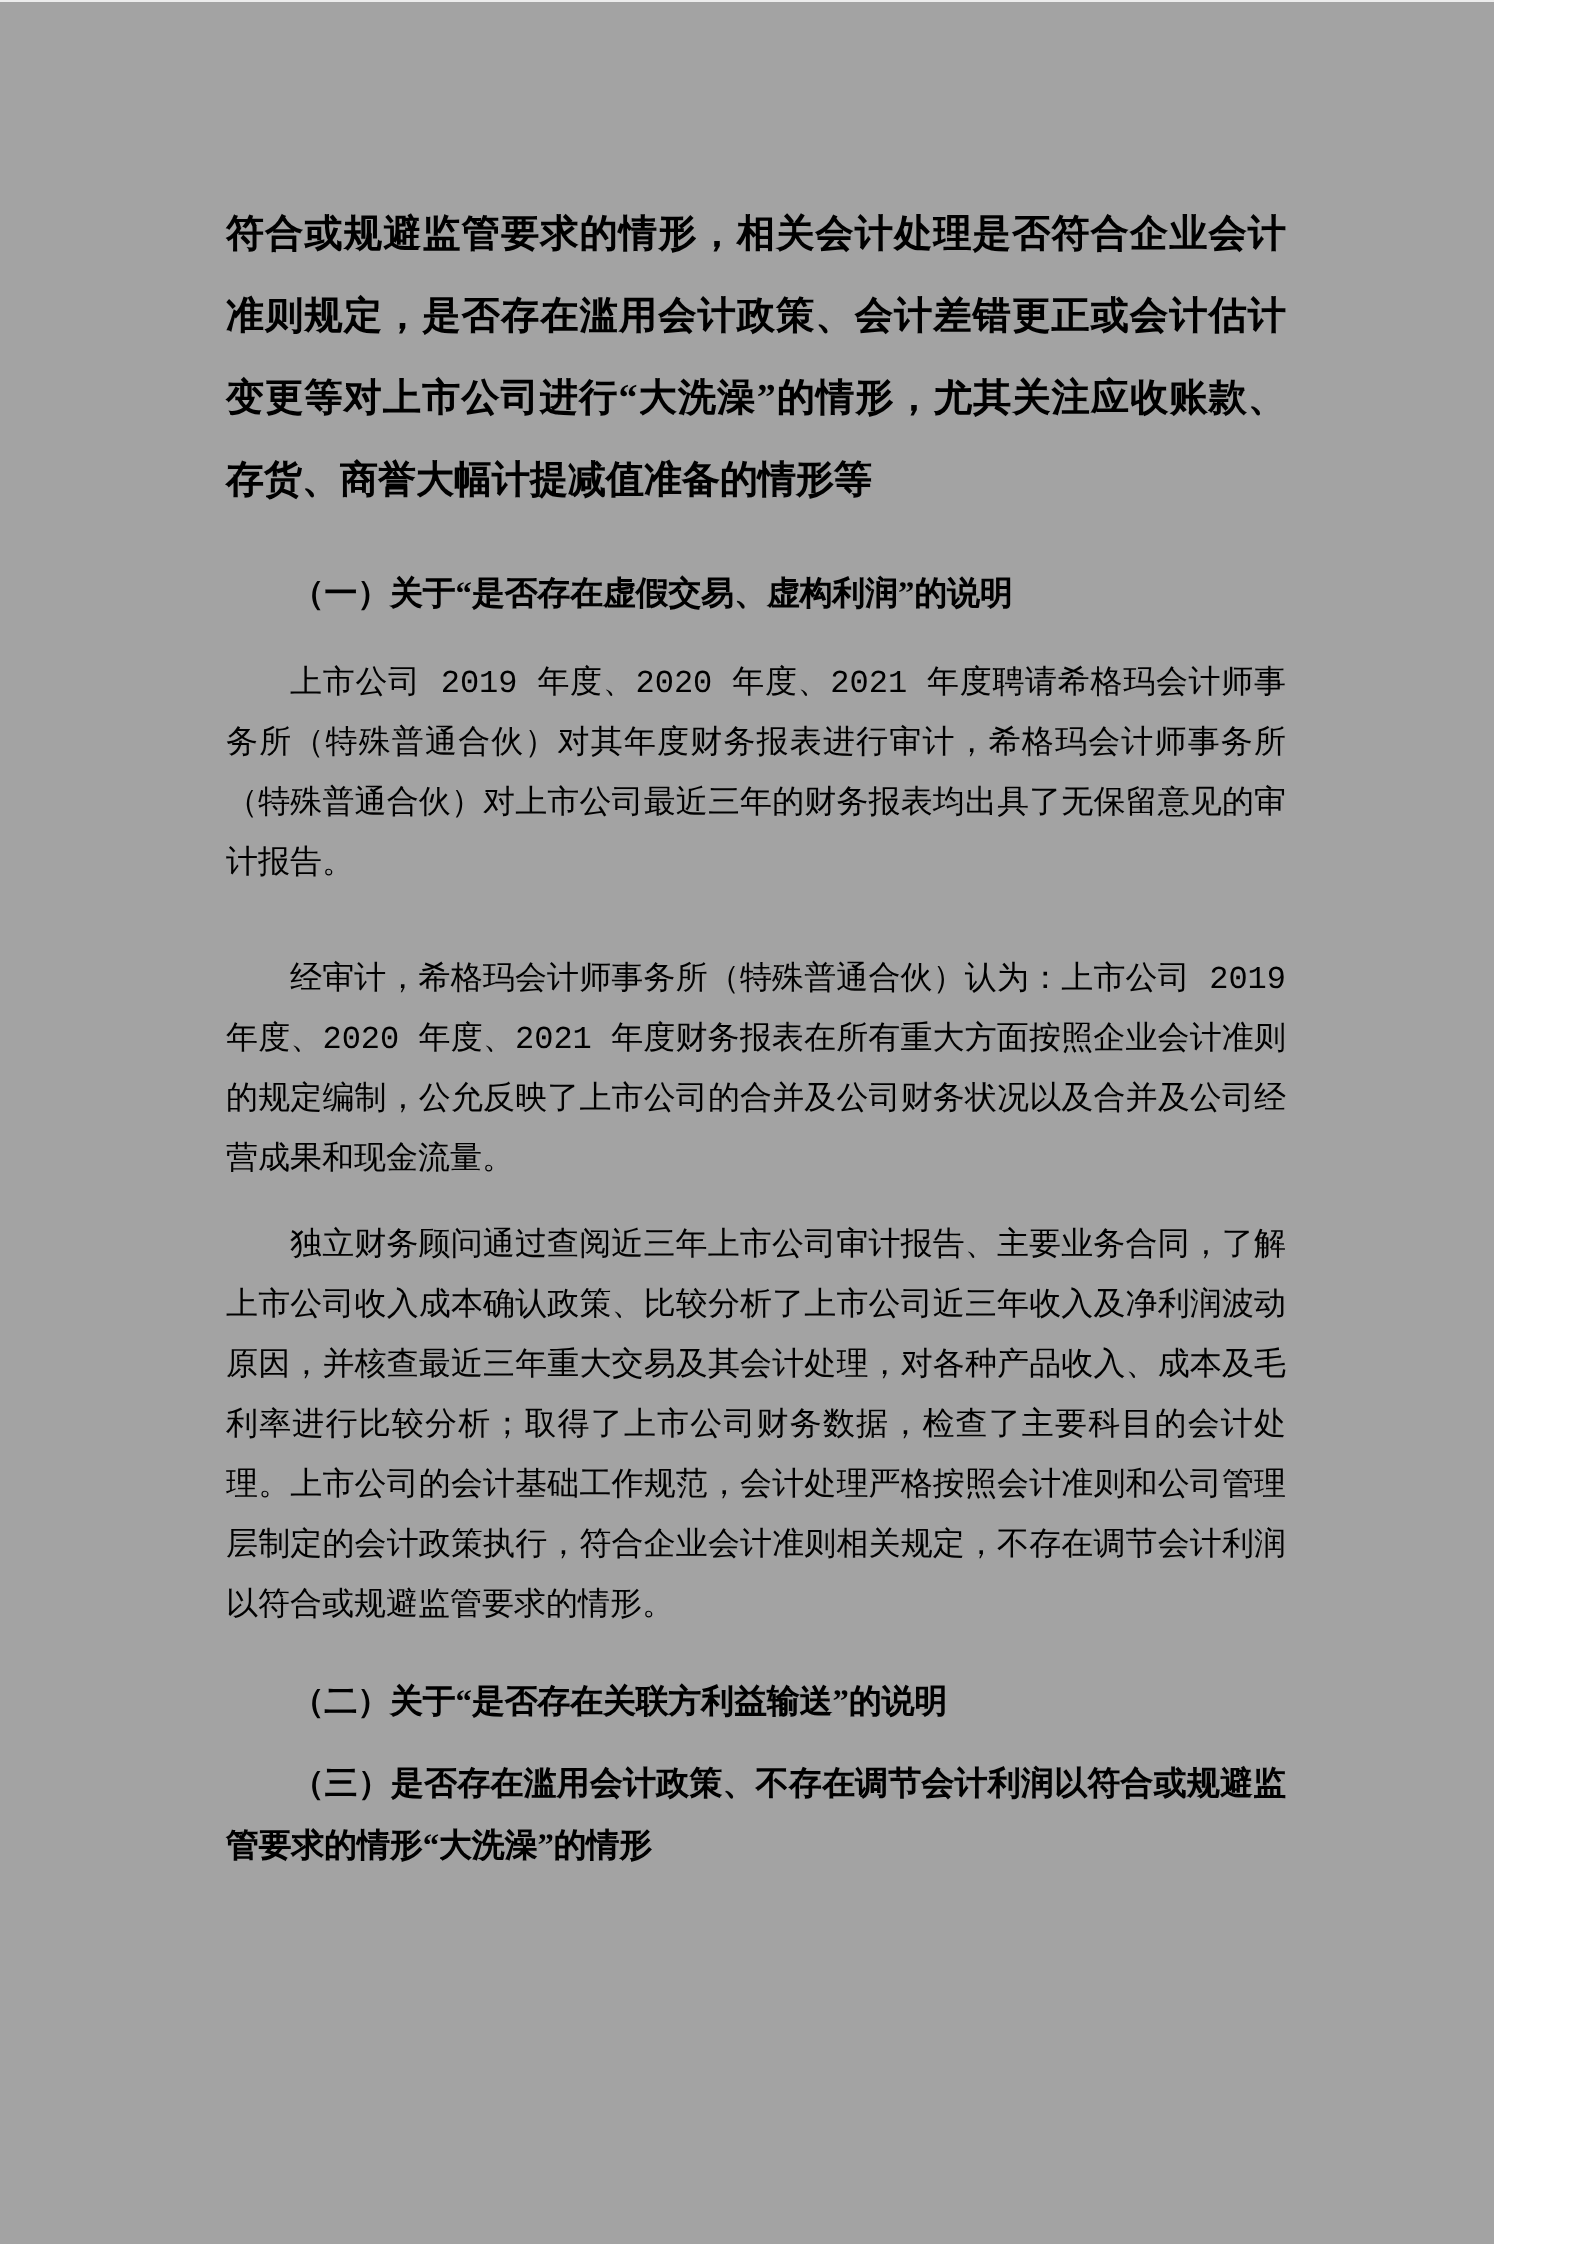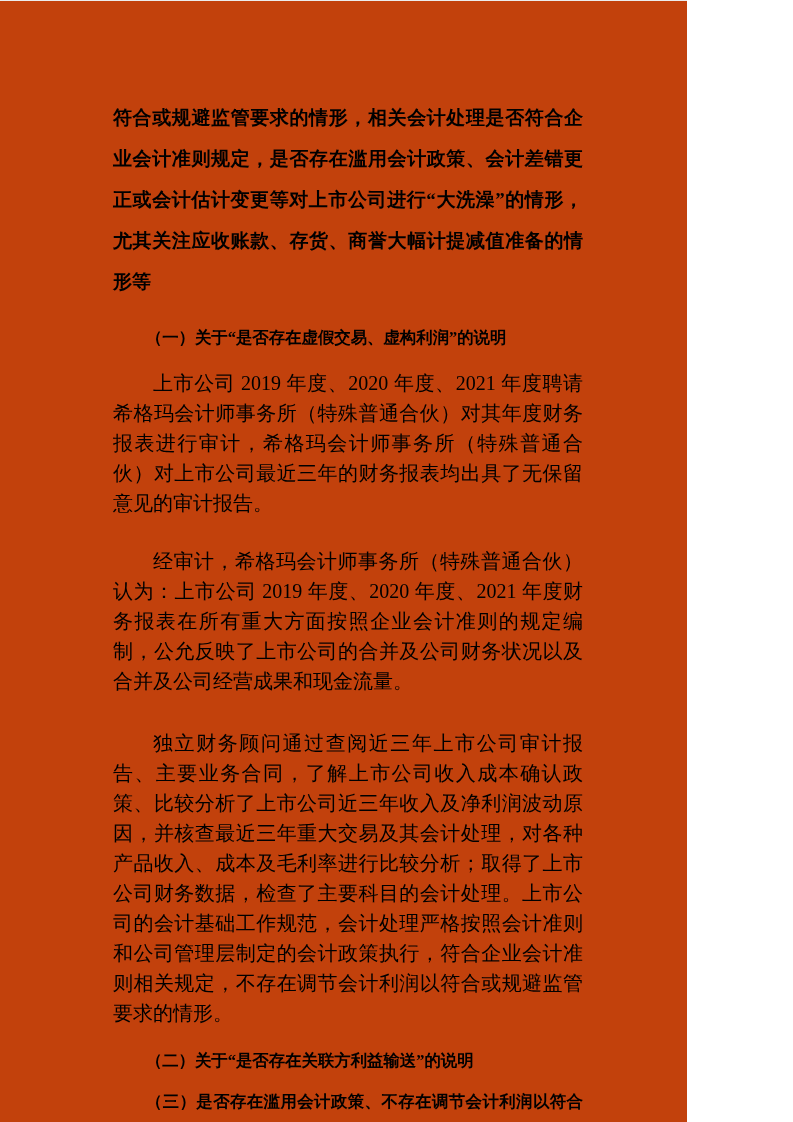--- a/index.html
+++ b/index.html
@@ -1,21 +1,21 @@
 <!DOCTYPE html>
 <html><head>
 <meta charset="utf-8">
 <style>
   html, body { margin:0; padding:0; background:#ffffff; }
   .page {
     position: relative;
-    width: 687px;
+    width: 747px;
     height: 1122px;
     box-sizing: border-box;
-    background: #c2410c;
+    background: #a3a3a3;
     border-top: 1px solid #ececec;
     padding: 96px 104px 16px 113px;
     font-family: "Liberation Serif", "DejaVu Serif", serif;
     color: #000000;
     overflow: hidden;
   }
   .question-bold {
     margin: 0;
     font-size: 19px;
     line-height: 41px;
@@ -27,29 +27,30 @@
     margin: 0;
     font-size: 16.4px;
     line-height: 31px;
     font-weight: 700;
     text-indent: 2em;
     text-align: justify;
     text-justify: inter-ideograph;
   }
   .body-para {
     margin: 0;
-    font-size: 20px;
+    font-size: 16px;
     line-height: 30px;
     text-indent: 2em;
     text-align: justify;
     text-justify: inter-ideograph;
+    font-family: Liberation Mono, monospace;
   }
   .mt16 { margin-top: 20px; }
   .mt15 { margin-top: 15px; }
-  .mt14 { margin-top: 32px; }
+  .mt14 { margin-top: 13px; }
   .mt12 { margin-top: 28px; }
   .mt17 { margin-top: 17px; }
   .mt10 { margin-top: 10px; }
 </style>
 </head>
 <body>
 
 <div class="page">
 
   <p class="question-bold">符合或规避监管要求的情形，相关会计处理是否符合企业会计准则规定，是否存在滥用会计政策、会计差错更正或会计估计变更等对上市公司进行“大洗澡”的情形，尤其关注应收账款、存货、商誉大幅计提减值准备的情形等</p>

